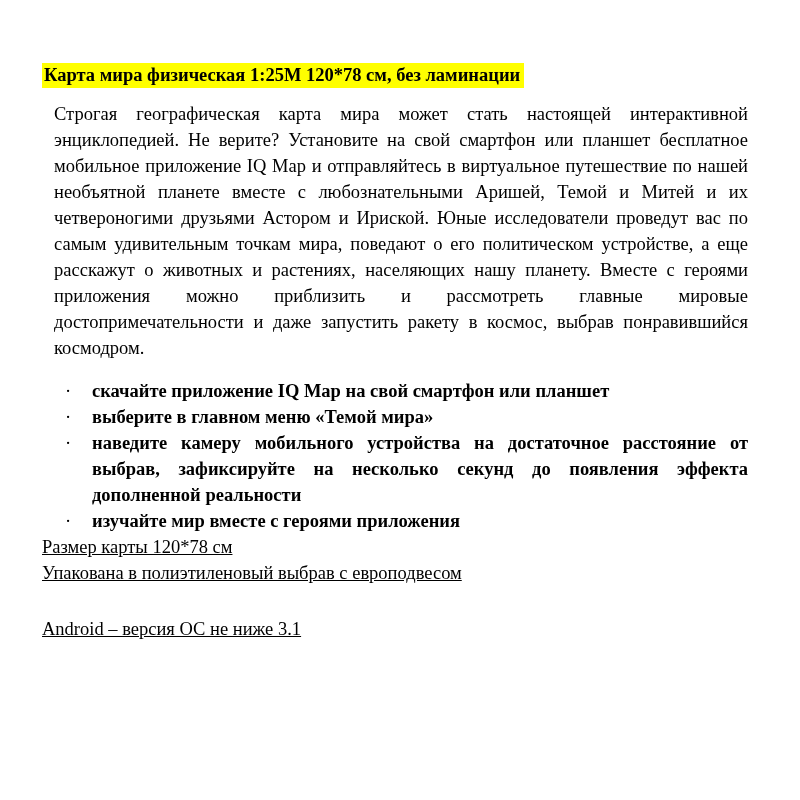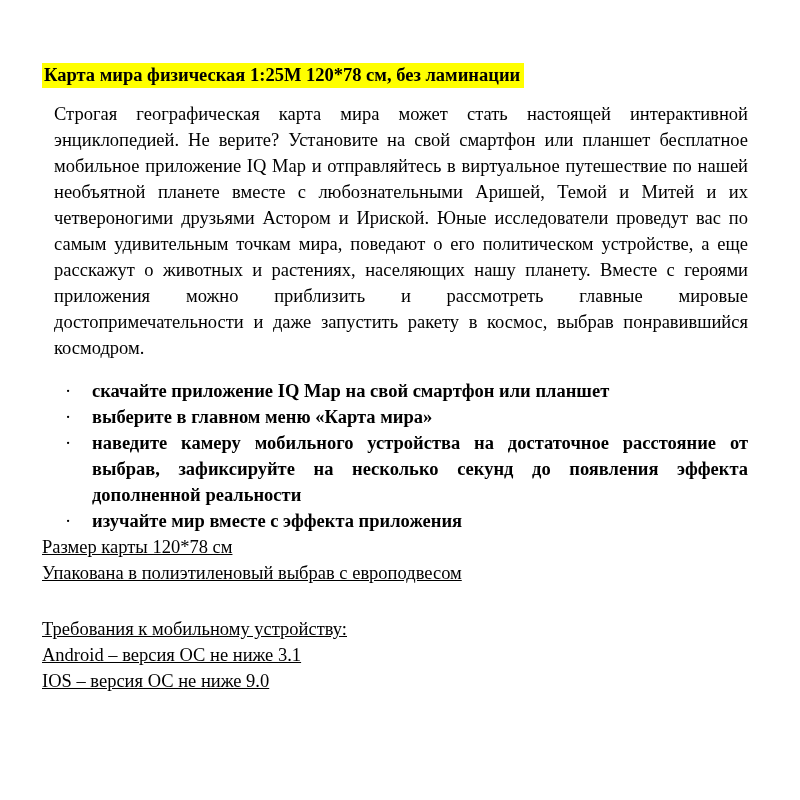--- a/index.html
+++ b/index.html
@@ -70,35 +70,33 @@
 
     <p class="intro">Строгая географическая карта мира может стать настоящей интерактивной энциклопедией. Не верите? Установите на свой смартфон или планшет бесплатное мобильное приложение IQ Map и отправляйтесь в виртуальное путешествие по нашей необъятной планете вместе с любознательными Аришей, Темой и Митей и их четвероногими друзьями Астором и Ириской. Юные исследователи проведут вас по самым удивительным точкам мира, поведают о его политическом устройстве, а еще расскажут о животных и растениях, населяющих нашу планету. Вместе с героями приложения можно приблизить и рассмотреть главные мировые достопримечательности и даже запустить ракету в космос, выбрав понравившийся космодром.</p>
 
     <div class="bullet-list">
       <div class="bullet-row">
         <span class="bullet-marker">·</span>
         <span class="bullet-text">скачайте приложение IQ Map на свой смартфон или планшет</span>
       </div>
       <div class="bullet-row">
         <span class="bullet-marker">·</span>
-        <span class="bullet-text">выберите в главном меню «Карта мира»</span>
+        <span class="bullet-text">выберите в главном меню «Темой мира»</span>
       </div>
       <div class="bullet-row">
         <span class="bullet-marker">·</span>
         <span class="bullet-text">наведите камеру мобильного устройства на достаточное расстояние от выбрав, зафиксируйте на несколько секунд до появления эффекта дополненной реальности</span>
       </div>
       <div class="bullet-row">
         <span class="bullet-marker">·</span>
-        <span class="bullet-text">изучайте мир вместе с эффекта приложения</span>
+        <span class="bullet-text">изучайте мир вместе с героями приложения</span>
       </div>
     </div>
 
     <div class="plain-line">Размер карты 120*78 см</div>
     <div class="plain-line">Упакована в полиэтиленовый выбрав с европодвесом</div>
 
     <div class="requirements">
-      <div class="plain-line">Требования к мобильному устройству:</div>
       <div class="plain-line">Android – версия ОС не ниже 3.1</div>
-      <div class="plain-line">IOS – версия ОС не ниже 9.0</div>
     </div>
 
   </div>
 </div>
 
 </body></html>

